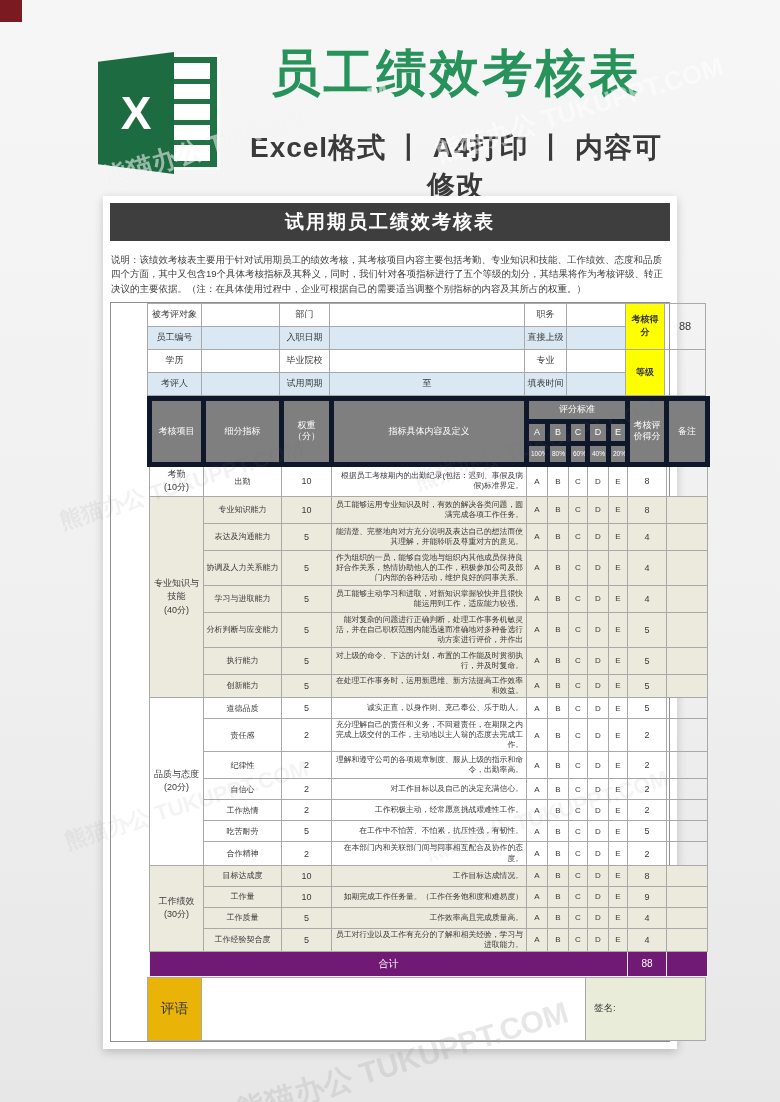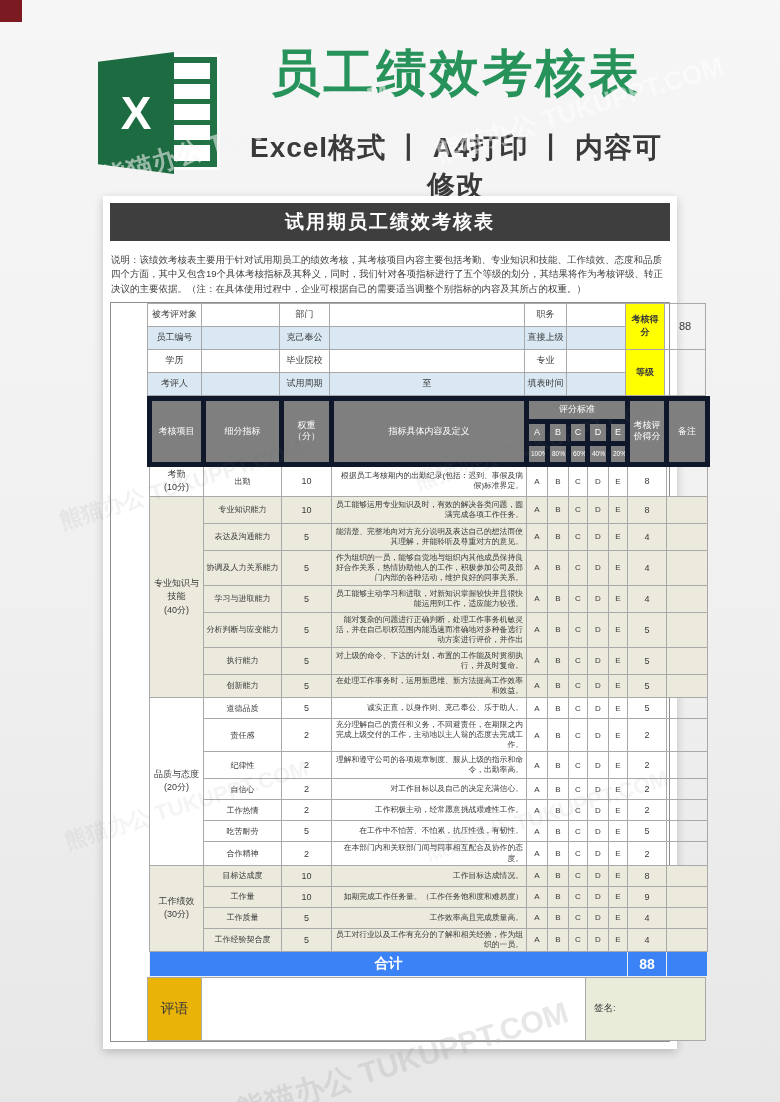--- a/index.html
+++ b/index.html
@@ -51,21 +51,21 @@
   .main-table tr.hdr1 th{height:16px;}
   .main-table tr.hdr2 th{height:15px;}
   .main-table tr.hdr3 th{height:14px;}
   
   .main-table td.cat{font-size:9px;line-height:1.5;}
   .main-table td.def{text-align:right;font-size:7.8px;line-height:1.3;padding:1px 3px;}
   .main-table td.ind{font-size:8px;}
   .main-table td.g{font-size:8px;}
   tr.h1{height:21px;} tr.h2{height:27px;} tr.h3{height:35px;} tr.hc{height:27px;}
   tbody.sec-beige td{background:#ece9dd;}
-  .total-row td{background:#3b82f6;color:#ffffff;border-color:#efefef;height:22px;font-weight:bold;font-size:14px;}
+  .total-row td{background:#701a75;color:#ffffff;border-color:#efefef;height:22px;font-weight:normal;font-size:10px;}
   
   .footer-table td{height:60px;}
   .footer-table td.flabel{background:#eab308;font-size:14px;line-height:1.5;}
   .footer-table td.fsig{background:#e9ecd8;text-align:left;padding-left:8px;font-size:9.5px;}
 </style>
 </head>
 <body>
 
 <div class="corner"></div>
 
@@ -117,21 +117,21 @@
         <td>部门</td>
         <td></td>
         <td colspan="2">职务</td>
         <td colspan="3"></td>
         <td rowspan="2" class="yellow">考核得分</td>
         <td rowspan="2" class="scoreval">88</td>
       </tr>
       <tr class="row-blue">
         <td>员工编号</td>
         <td></td>
-        <td>克己奉公</td>
+        <td>入职日期</td>
         <td></td>
         <td colspan="2">直接上级</td>
         <td colspan="3"></td>
       </tr>
       <tr>
         <td>学历</td>
         <td></td>
         <td>毕业院校</td>
         <td></td>
         <td colspan="2">专业</td>
@@ -428,21 +428,21 @@
           <td class="g">B</td>
           <td class="g">C</td>
           <td class="g">D</td>
           <td class="g">E</td>
           <td>4</td>
           <td></td>
         </tr>
         <tr class="h1">
           <td class="ind">工作经验契合度</td>
           <td>5</td>
-          <td class="def">员工对行业以及工作有充分的了解和相关经验，作为组织的一员。</td>
+          <td class="def">员工对行业以及工作有充分的了解和相关经验，学习与进取能力。</td>
           <td class="g">A</td>
           <td class="g">B</td>
           <td class="g">C</td>
           <td class="g">D</td>
           <td class="g">E</td>
           <td>4</td>
           <td></td>
         </tr>
       </tbody>
 

